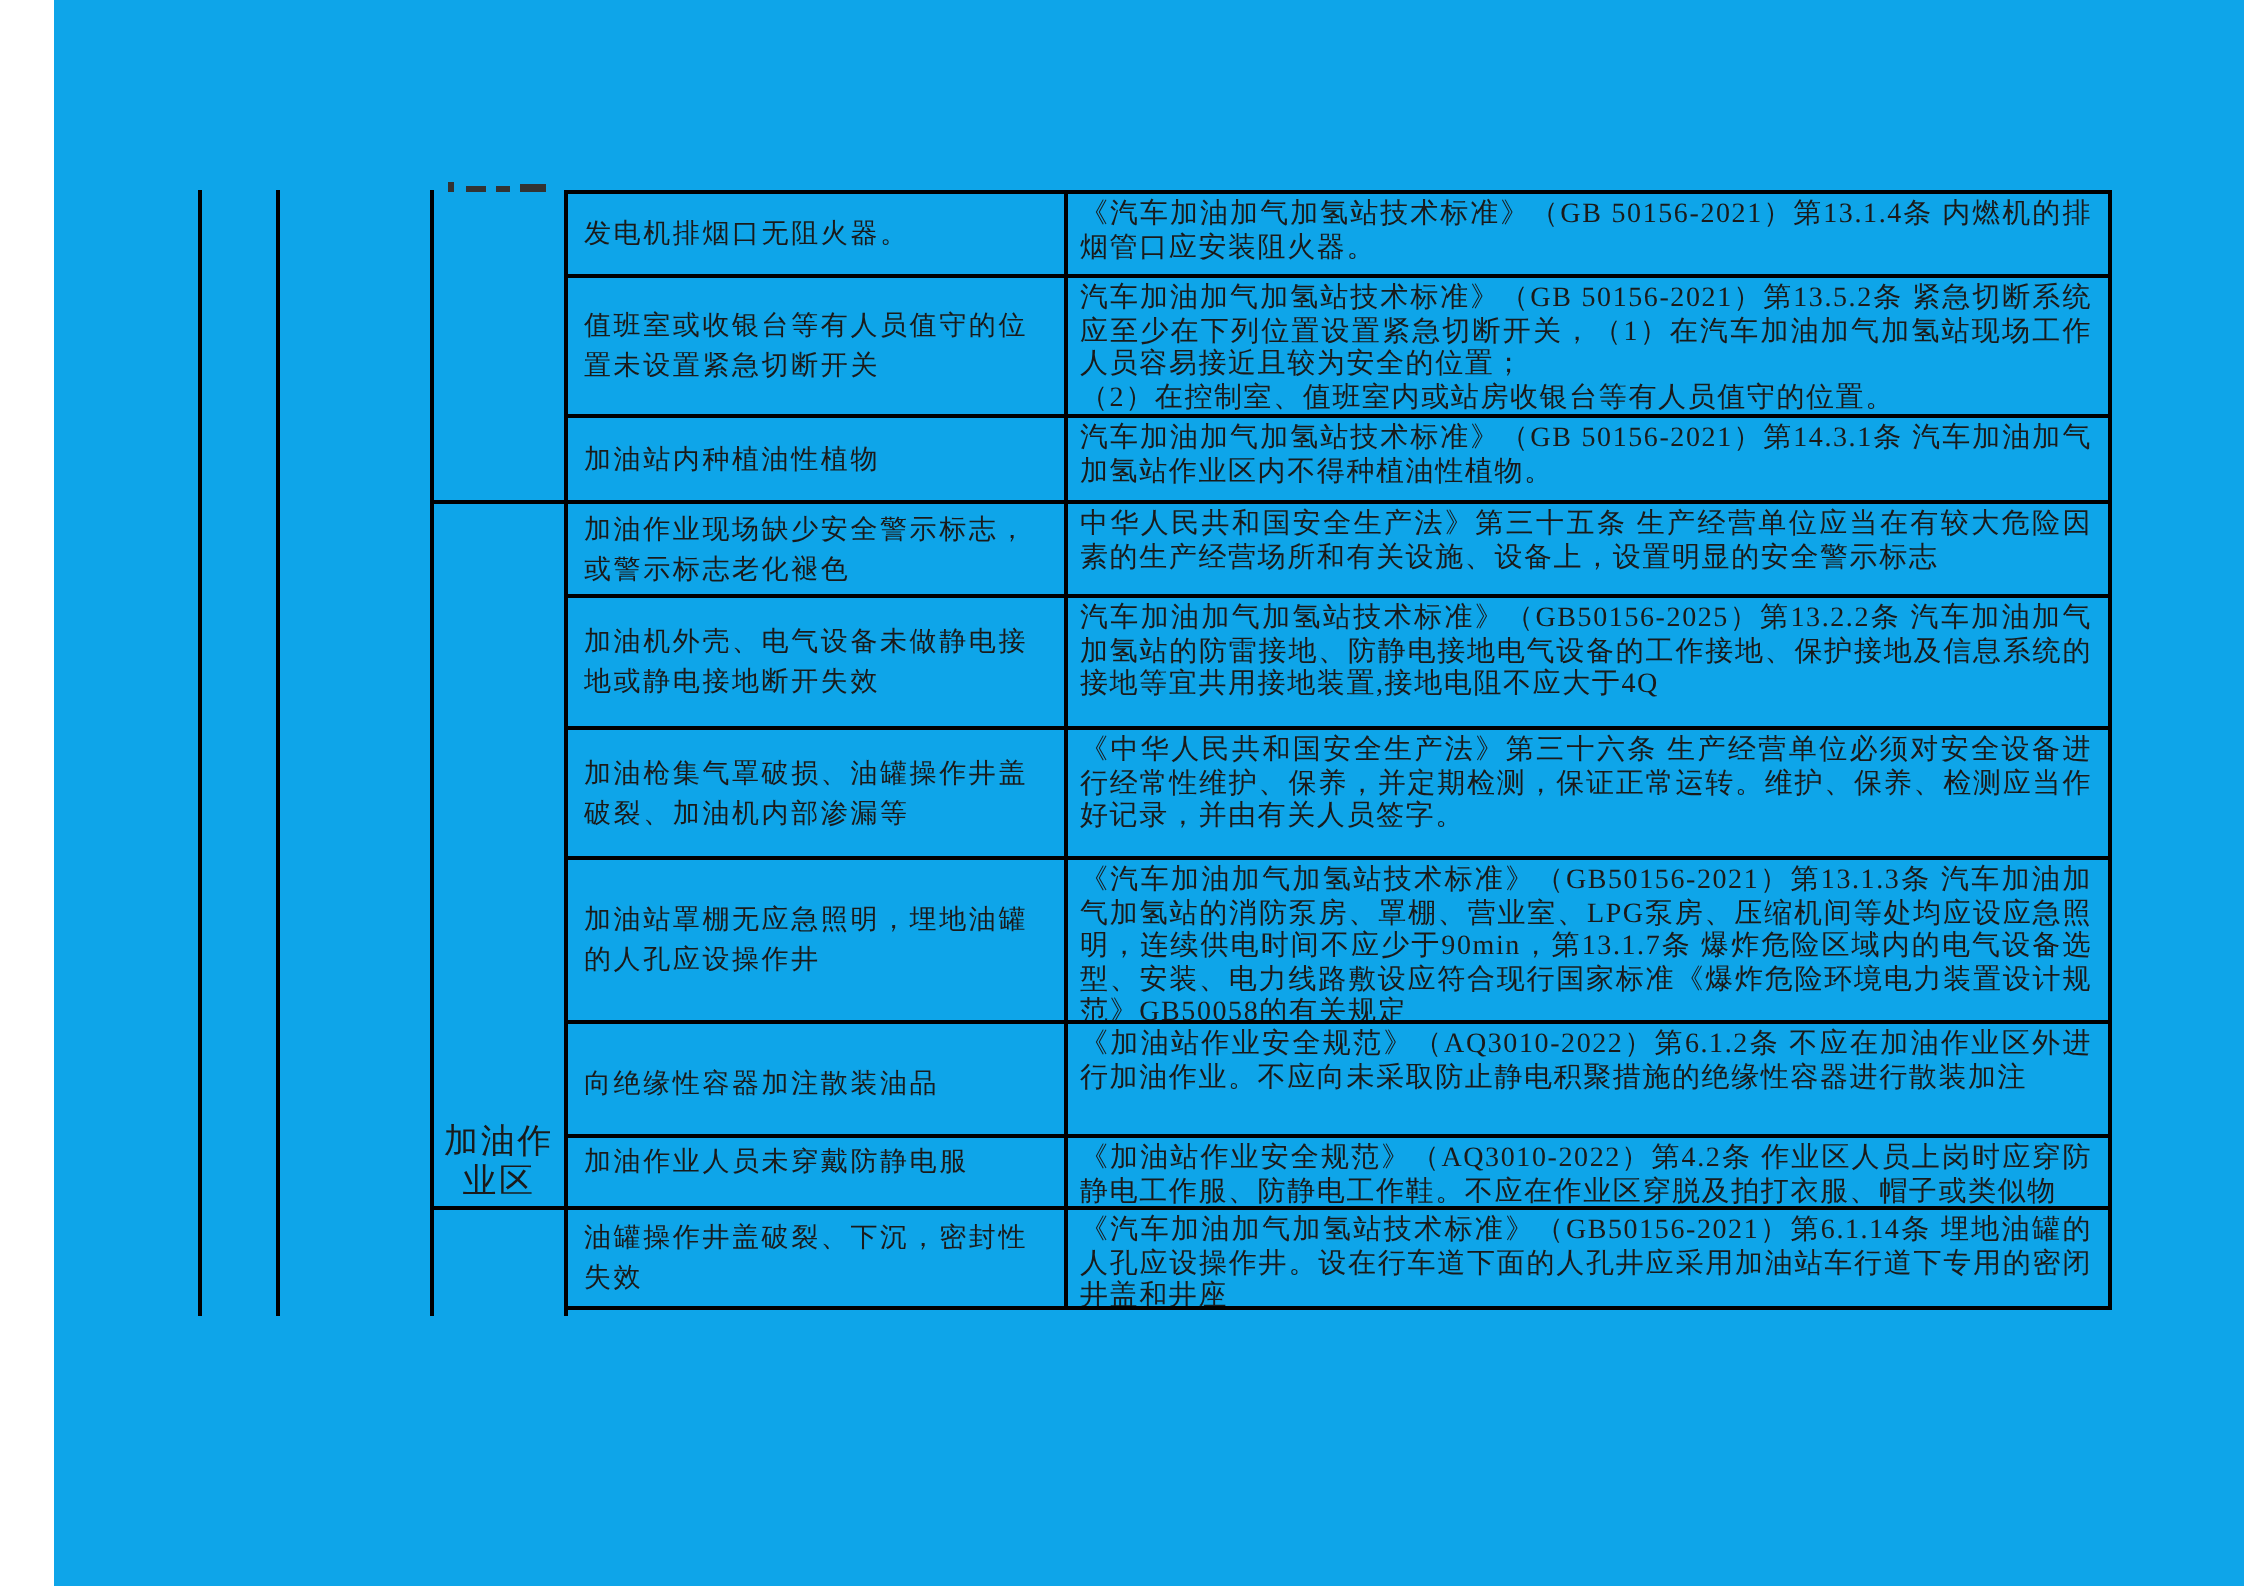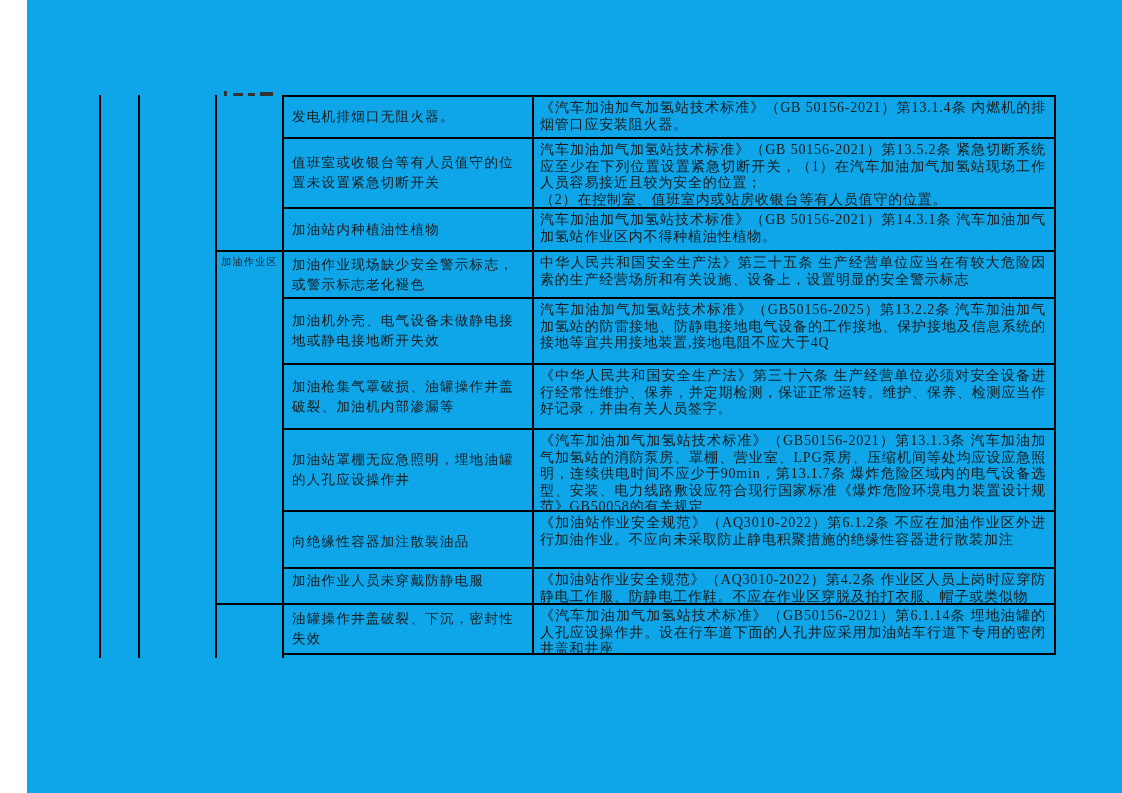--- a/index.html
+++ b/index.html
@@ -23,23 +23,23 @@
     font-size:13.5px;line-height:20px;letter-spacing:1.3px;
     text-align:left;
   }
   .ref-cell{
     padding:3px 6px 1px 6px;
     font-size:14px;line-height:16.5px;letter-spacing:0.8px;
     text-align:justify;
     white-space:pre-line;
   }
   .category-cell{
-    display:flex;align-items:flex-start;justify-content:center;
+    display:flex;align-items:flex-end;justify-content:center;
     text-align:center;
-    font-size:10px;line-height:20px;letter-spacing:1.3px;
+    font-size:17px;line-height:20px;letter-spacing:1.3px;
     padding:2px;
   }
   .fragment{position:absolute;background:#333333;}
 </style>
 </head>
 <body>
 
 <div class="page">
 
   <div>

